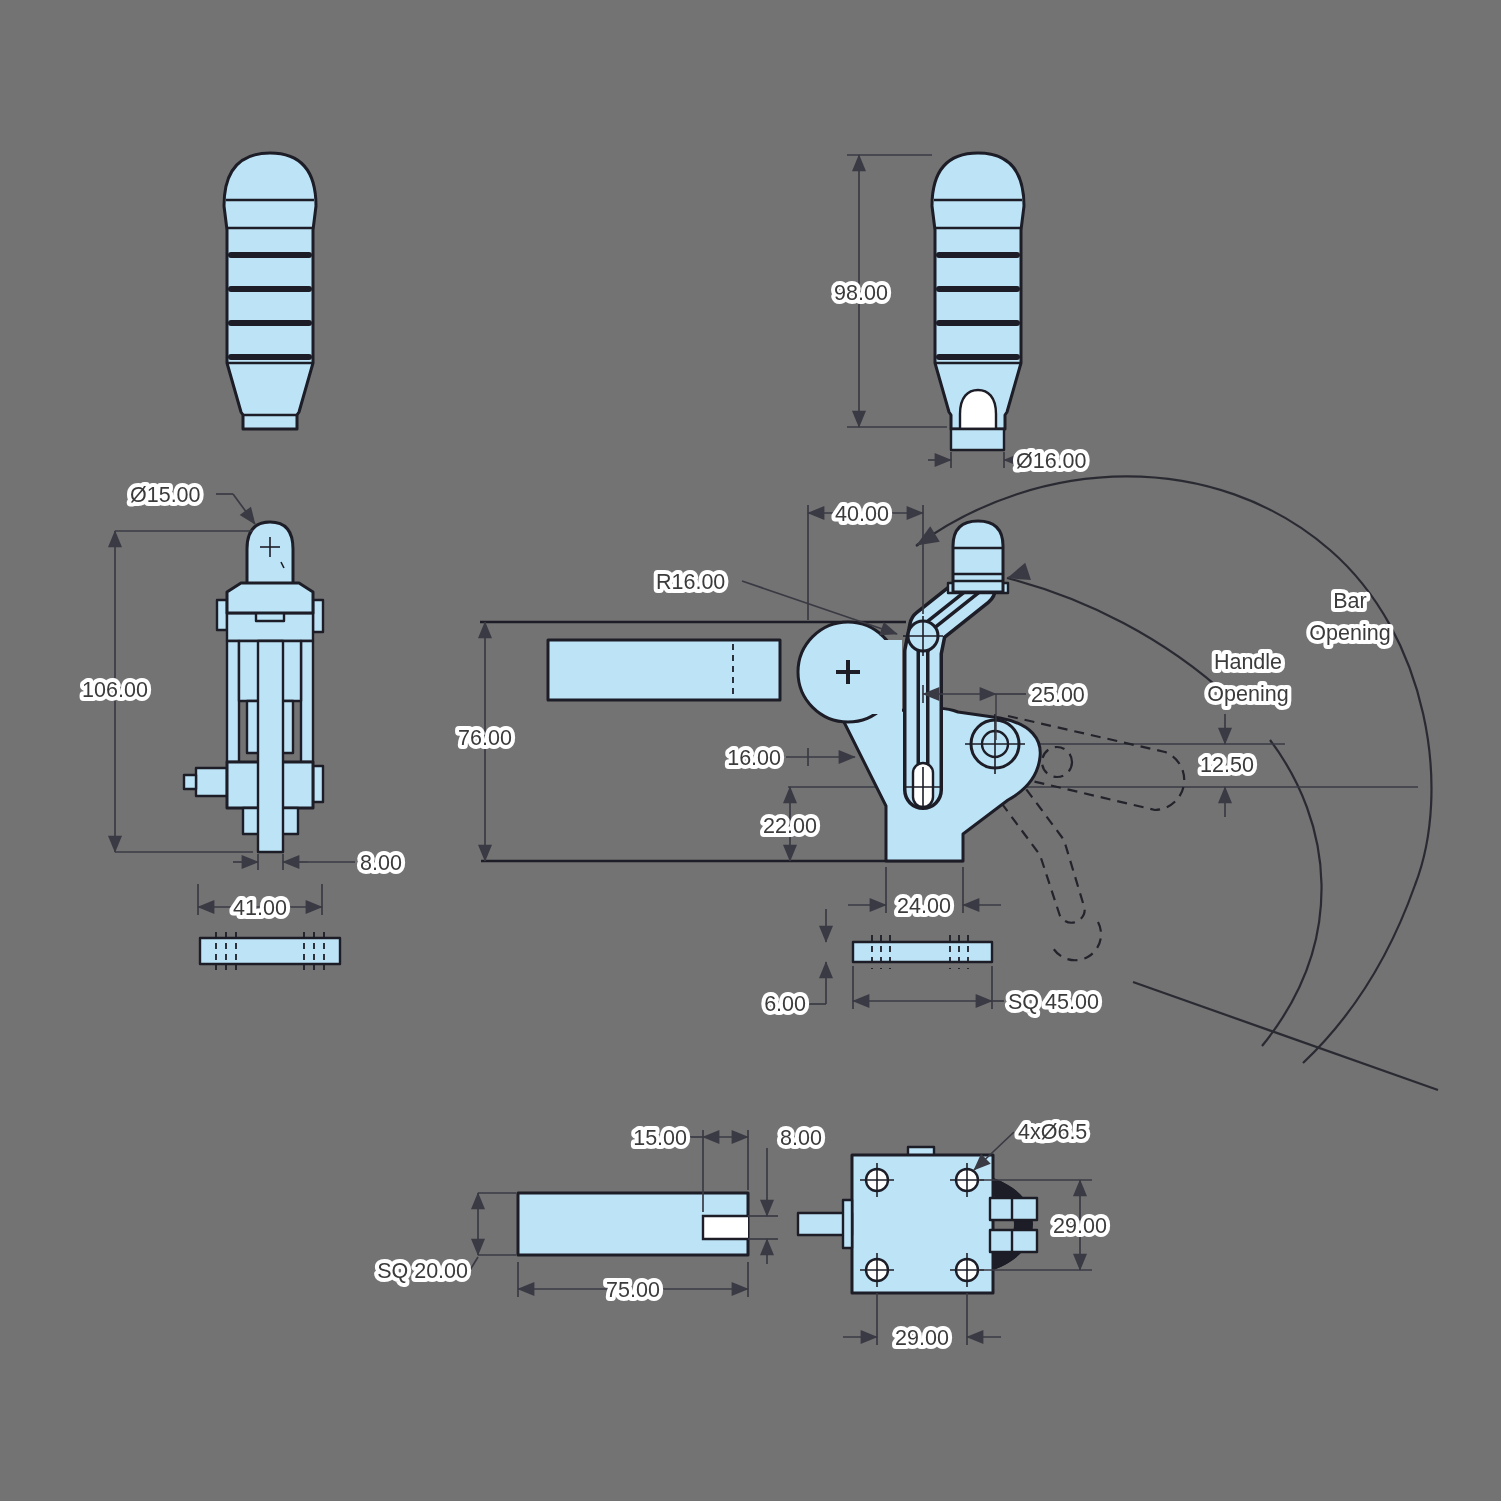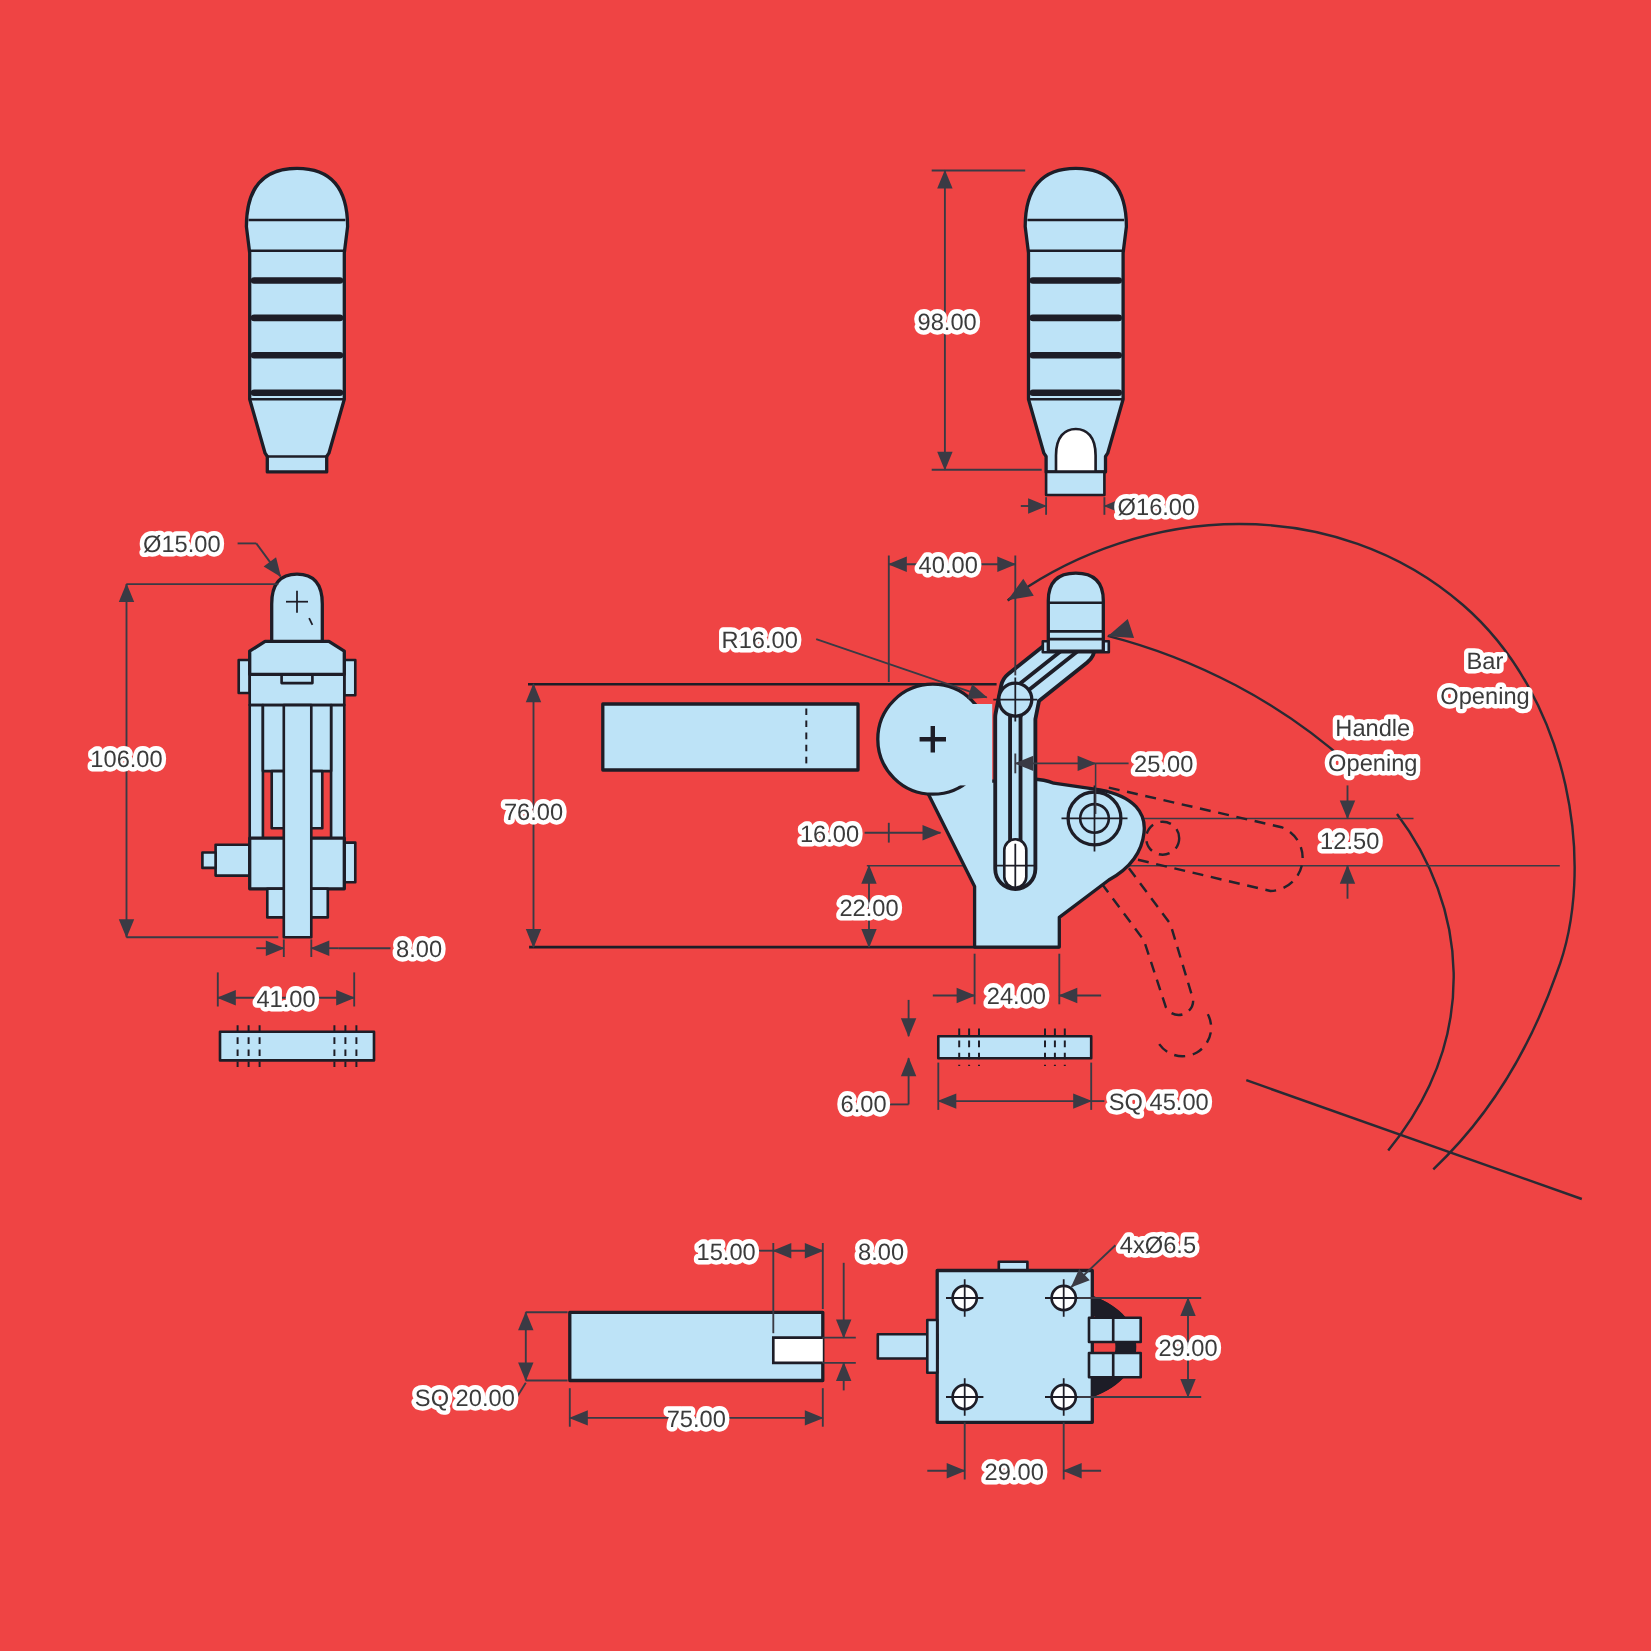--- a/index.html
+++ b/index.html
@@ -1,16 +1,16 @@
 <!DOCTYPE html>
 <html><head>
 <meta charset="utf-8">
 <style>
   html,body { margin:0; padding:0; background:#ffffff; }
-  .stage { width:1501px; height:1501px; background:#ef4444; position:relative; font-family:"Liberation Sans", sans-serif; }
+  .stage { width:1501px; height:1501px; background:#737373; position:relative; font-family:"Liberation Sans", sans-serif; }
   svg { display:block; }
 
   
   .part    { fill:#BDE3F7; stroke:#1D1D27; stroke-width:3; stroke-linejoin:round; }
   .part2   { fill:#BDE3F7; stroke:#1D1D27; stroke-width:2.4; stroke-linejoin:round; }
   .pline   { fill:none; stroke:#1D1D27; stroke-width:2.4; }
   .pfill   { fill:#BDE3F7; stroke:none; }
   .pdark   { fill:#1D1D27; stroke:none; }
   .whit    { fill:#ffffff; stroke:#1D1D27; stroke-width:2.4; }
 

